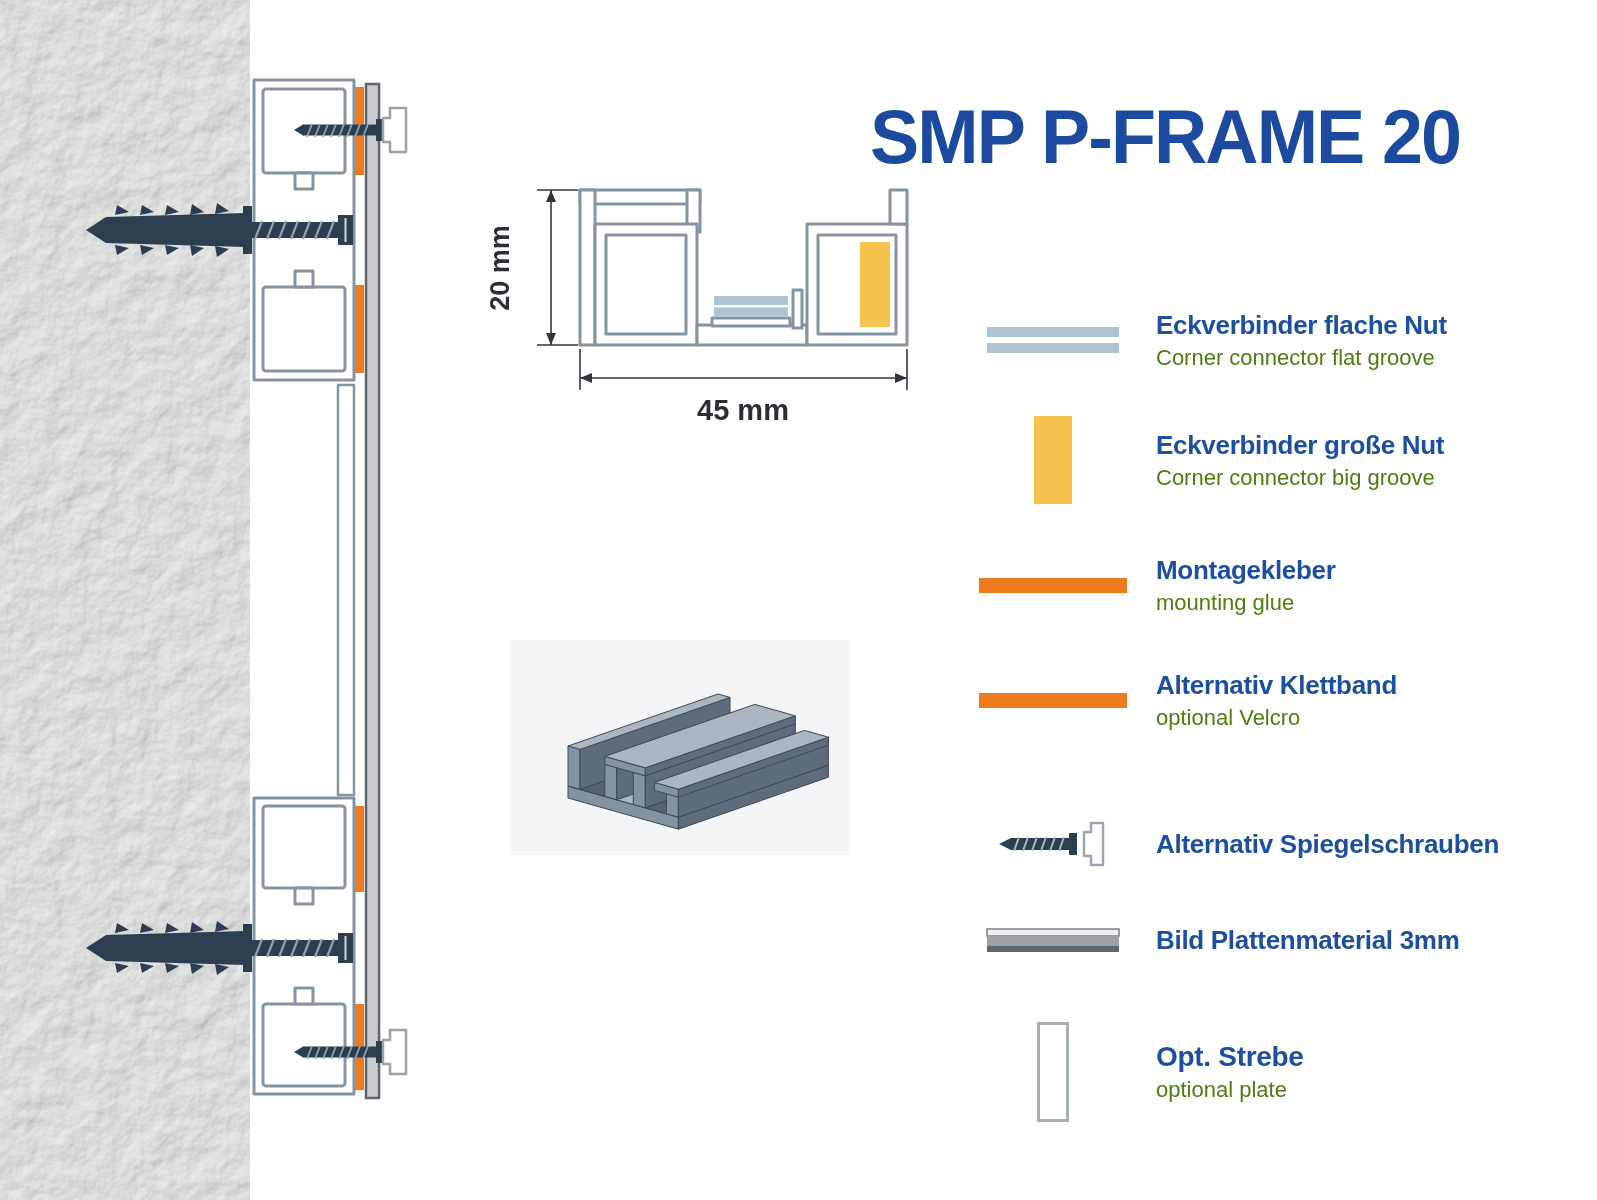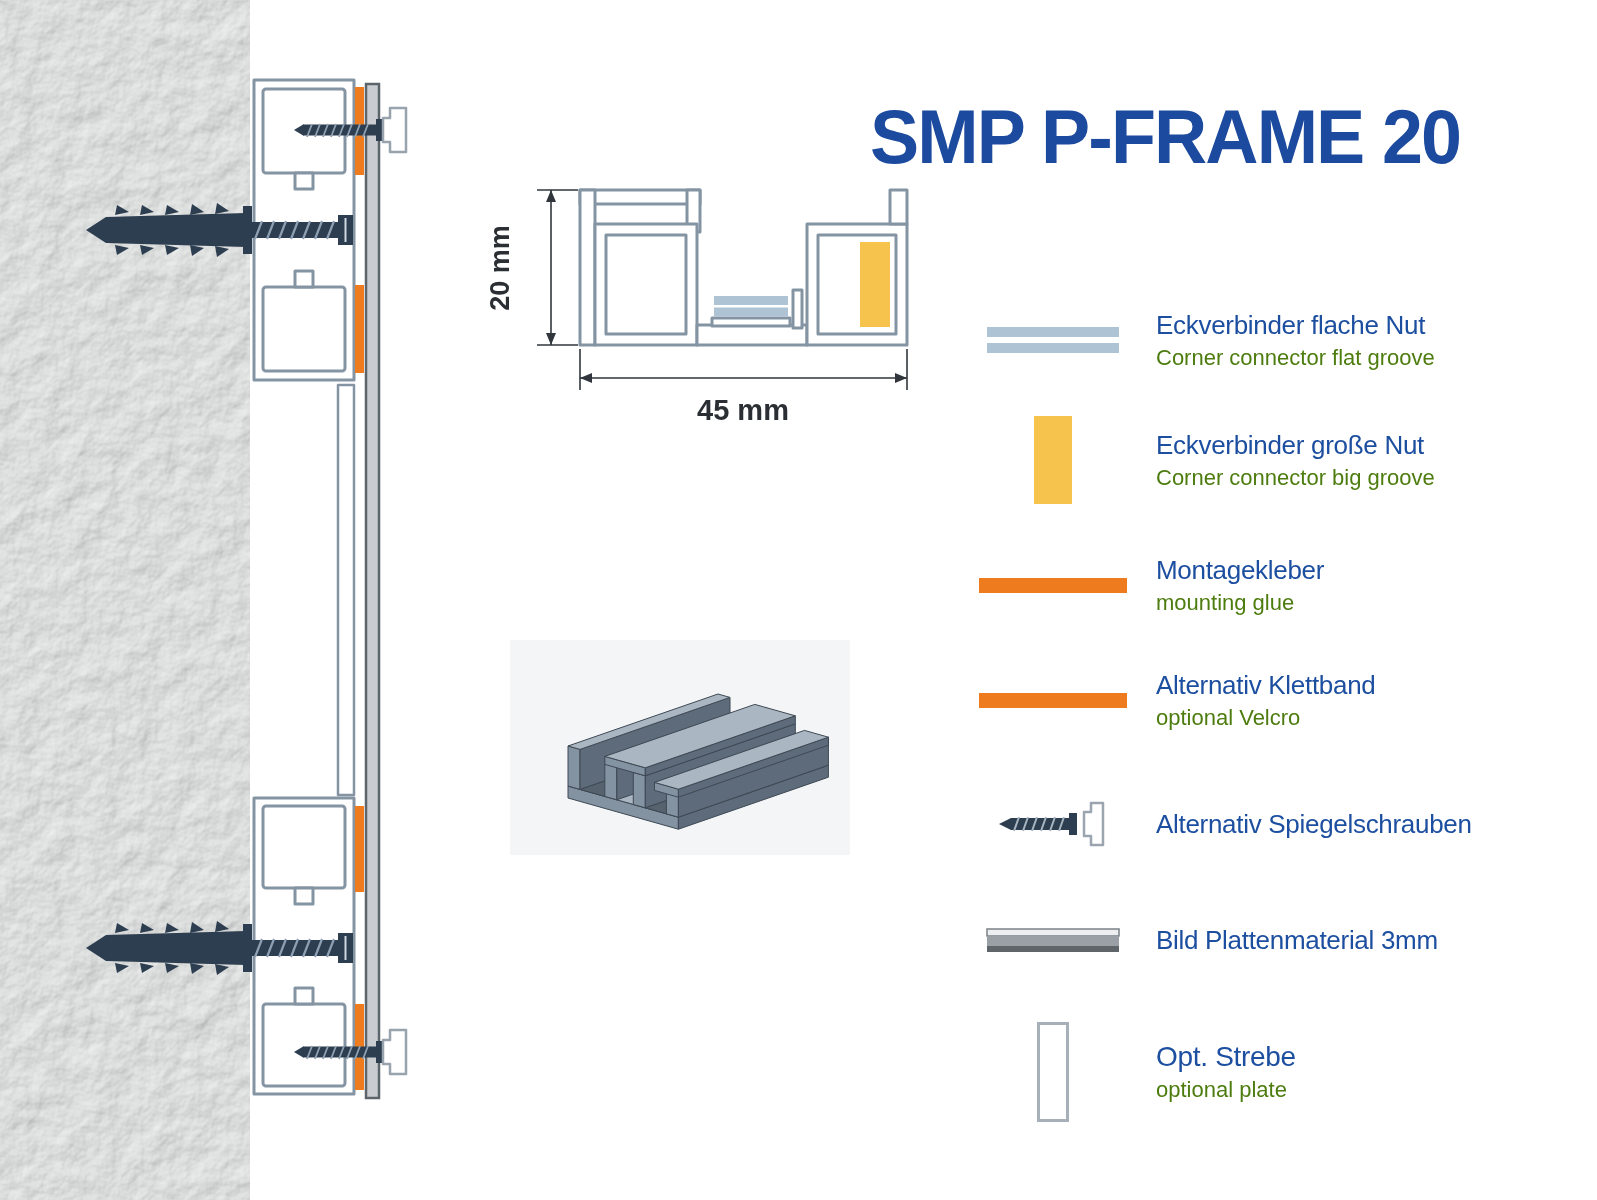--- a/index.html
+++ b/index.html
@@ -18,21 +18,21 @@
     color:var(--title-blue,#1c4a9e);
     transform:scaleX(.97);
     white-space:nowrap;
   }
 
   
   .legend-row{position:absolute;left:958px;display:flex;align-items:center;}
   .icon-cell{width:190px;display:flex;justify-content:center;align-items:center;flex-shrink:0;}
   .text-cell{margin-left:8px;}
   .legend-title{
-    font-size:26px;font-weight:400;letter-spacing:-0.3px;
+    font-size:26px;font-weight:700;letter-spacing:-0.3px;
     color:var(--legend-blue,#1d4fa0);white-space:nowrap;
   }
   .legend-title.big{font-size:28px;}
   .legend-sub{font-size:22px;color:#4d7c0f;margin-top:4px;white-space:nowrap;}
 
   .bars-stack{display:flex;flex-direction:column;gap:6px;}
   .bar-blue{width:132px;height:10px;background:var(--flat-groove-blue,#aec3d4);}
   .block-yellow{width:38px;height:88px;background:var(--yellow,#f6c44d);}
   .bar-orange{width:148px;height:15px;background:var(--orange,#ee7c1e);}
   .strut-rect{width:26px;height:94px;background:#ffffff;border:3px solid #a7b0b8;}
@@ -259,21 +259,21 @@
 <div class="legend-row" style="top:657px;height:86px">
   <div class="icon-cell">
     <div class="bar-orange"></div>
   </div>
   <div class="text-cell">
     <div class="legend-title">Alternativ Klettband</div>
     <div class="legend-sub">optional Velcro</div>
   </div>
 </div>
 
-<div class="legend-row" style="top:781px;height:86px">
+<div class="legend-row" style="top:801px;height:86px">
   <div class="icon-cell">
     <svg width="112" height="52" viewBox="0 0 112 52">
       <g style="fill:var(--screw-navy,#2c3e50)">
         <polygon points="2,26 14,20 14,32"></polygon>
         <rect x="14" y="20" width="58" height="12"></rect>
         <rect x="72" y="15" width="8" height="22"></rect>
       </g>
       <g stroke="#a9b6c2" stroke-width="2">
         <line x1="22" y1="19" x2="17" y2="33"></line>
         <line x1="31" y1="19" x2="26" y2="33"></line>

